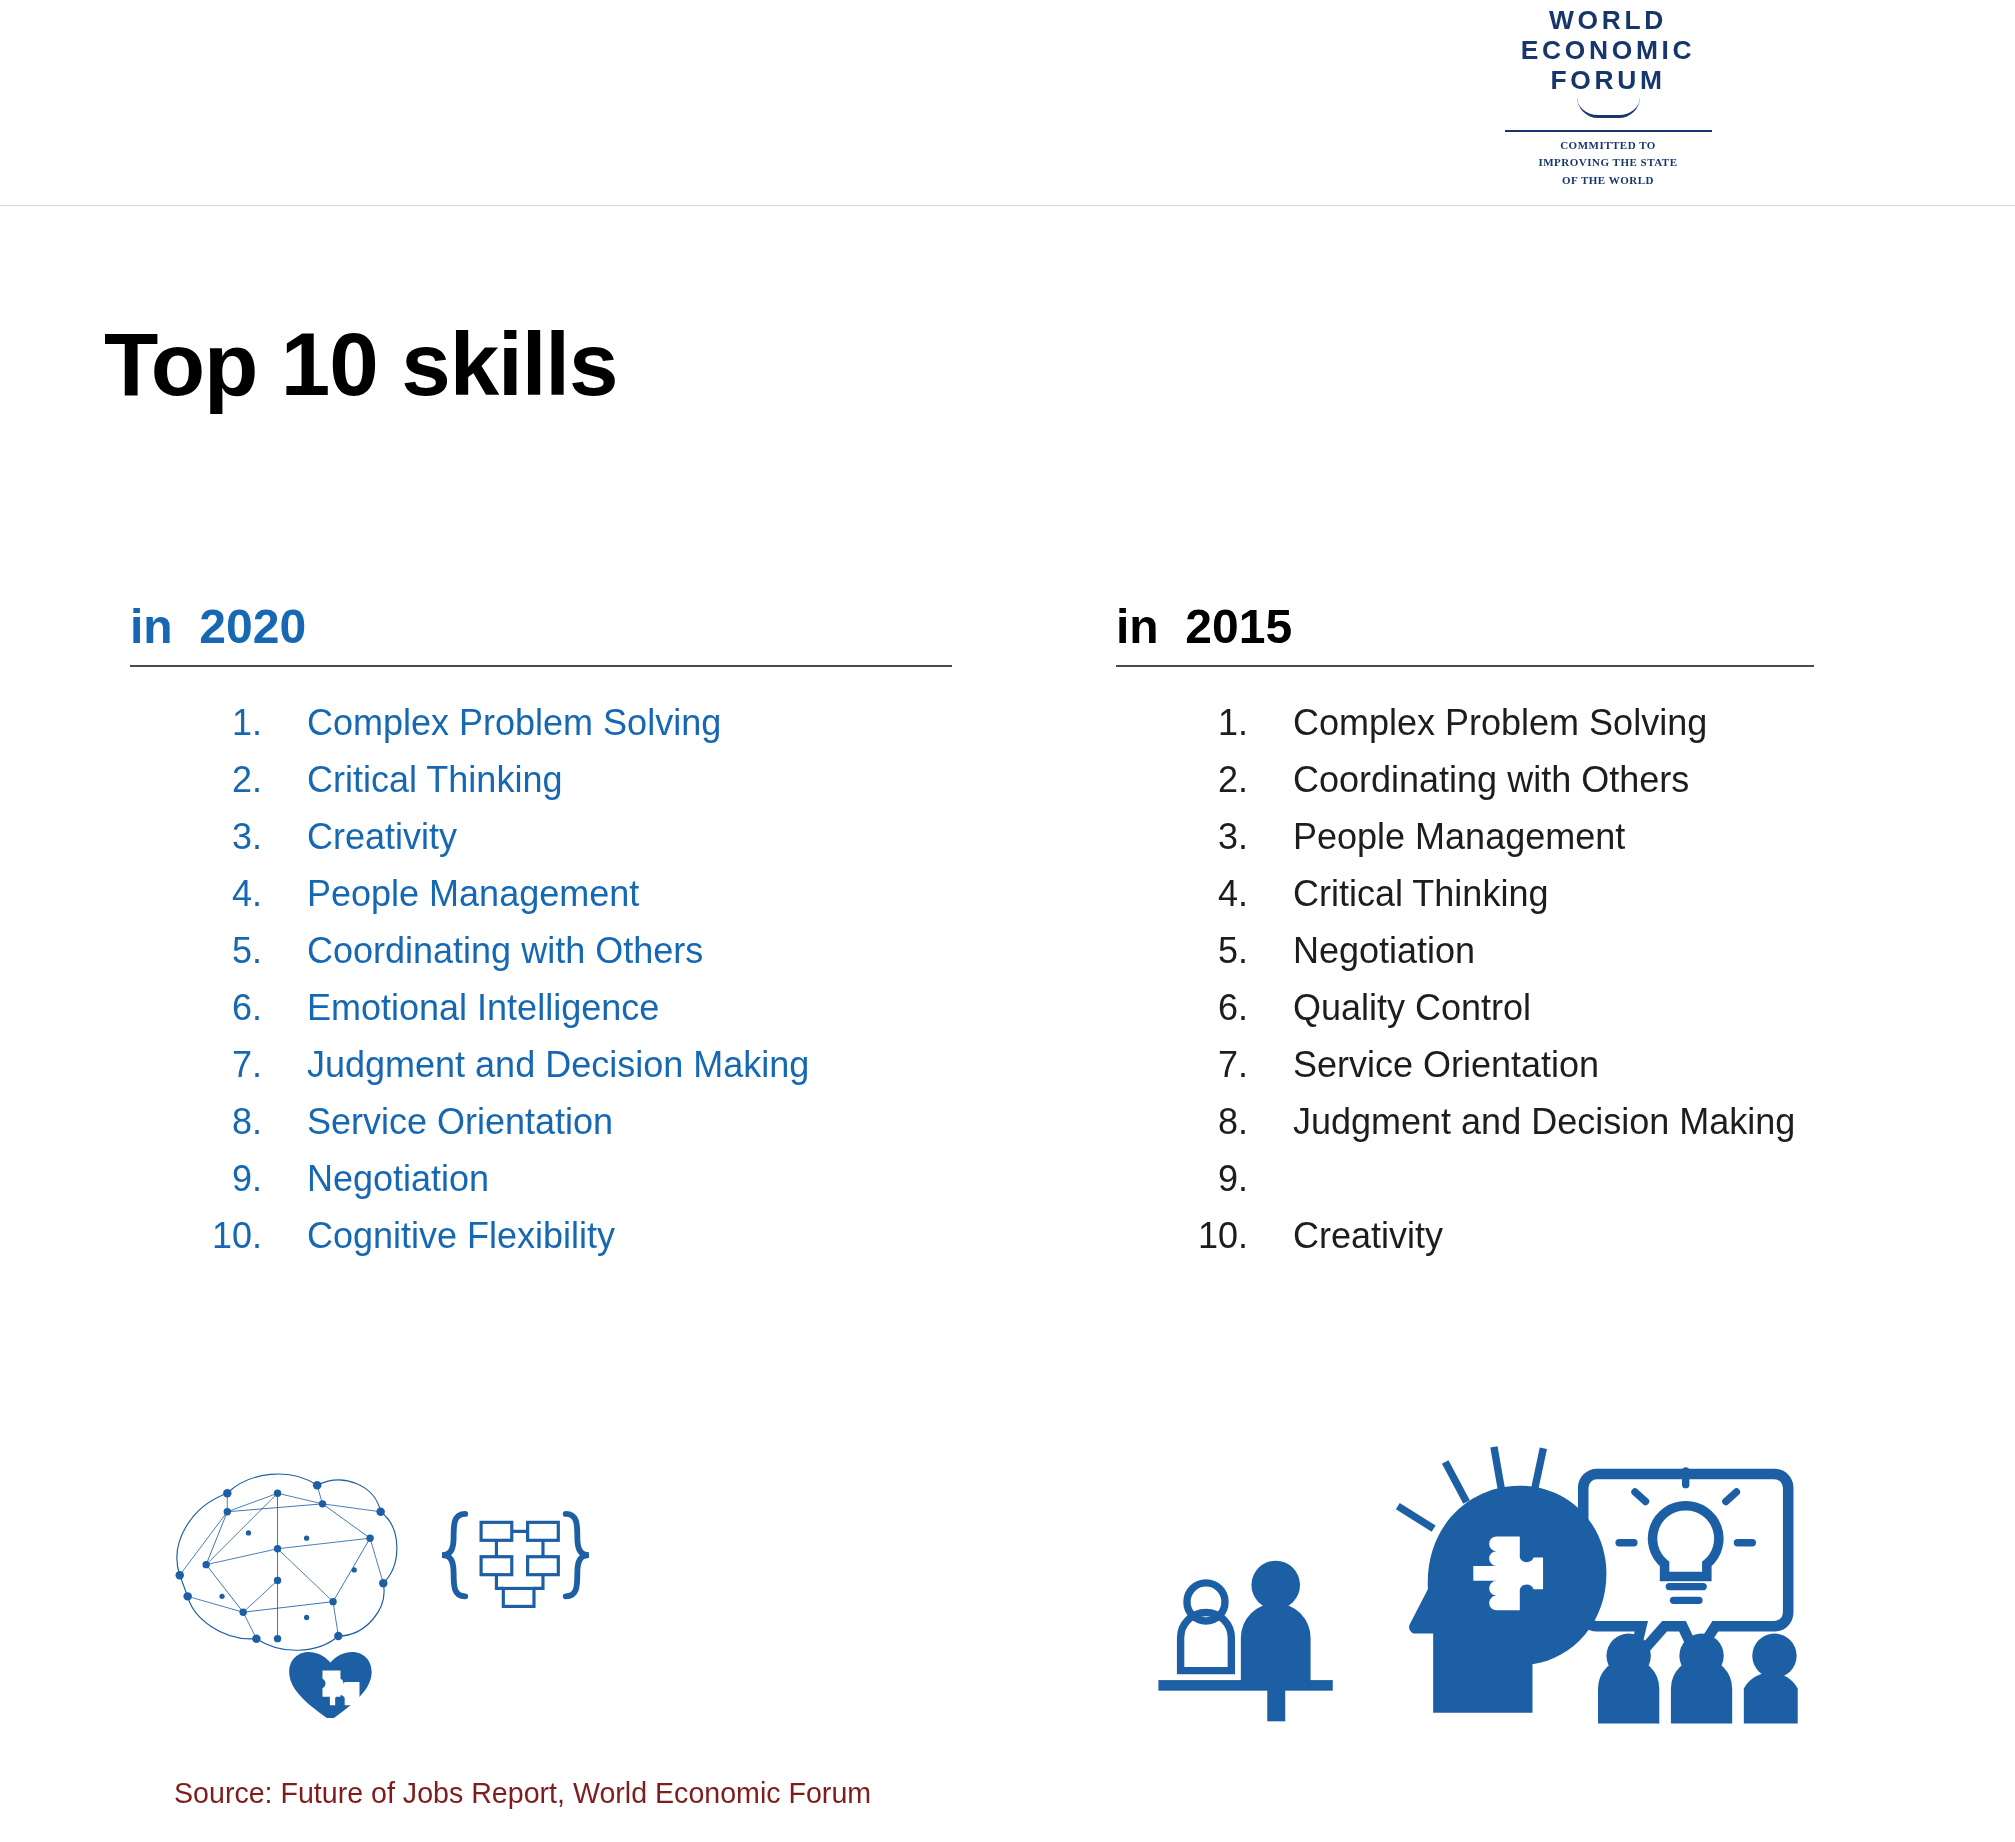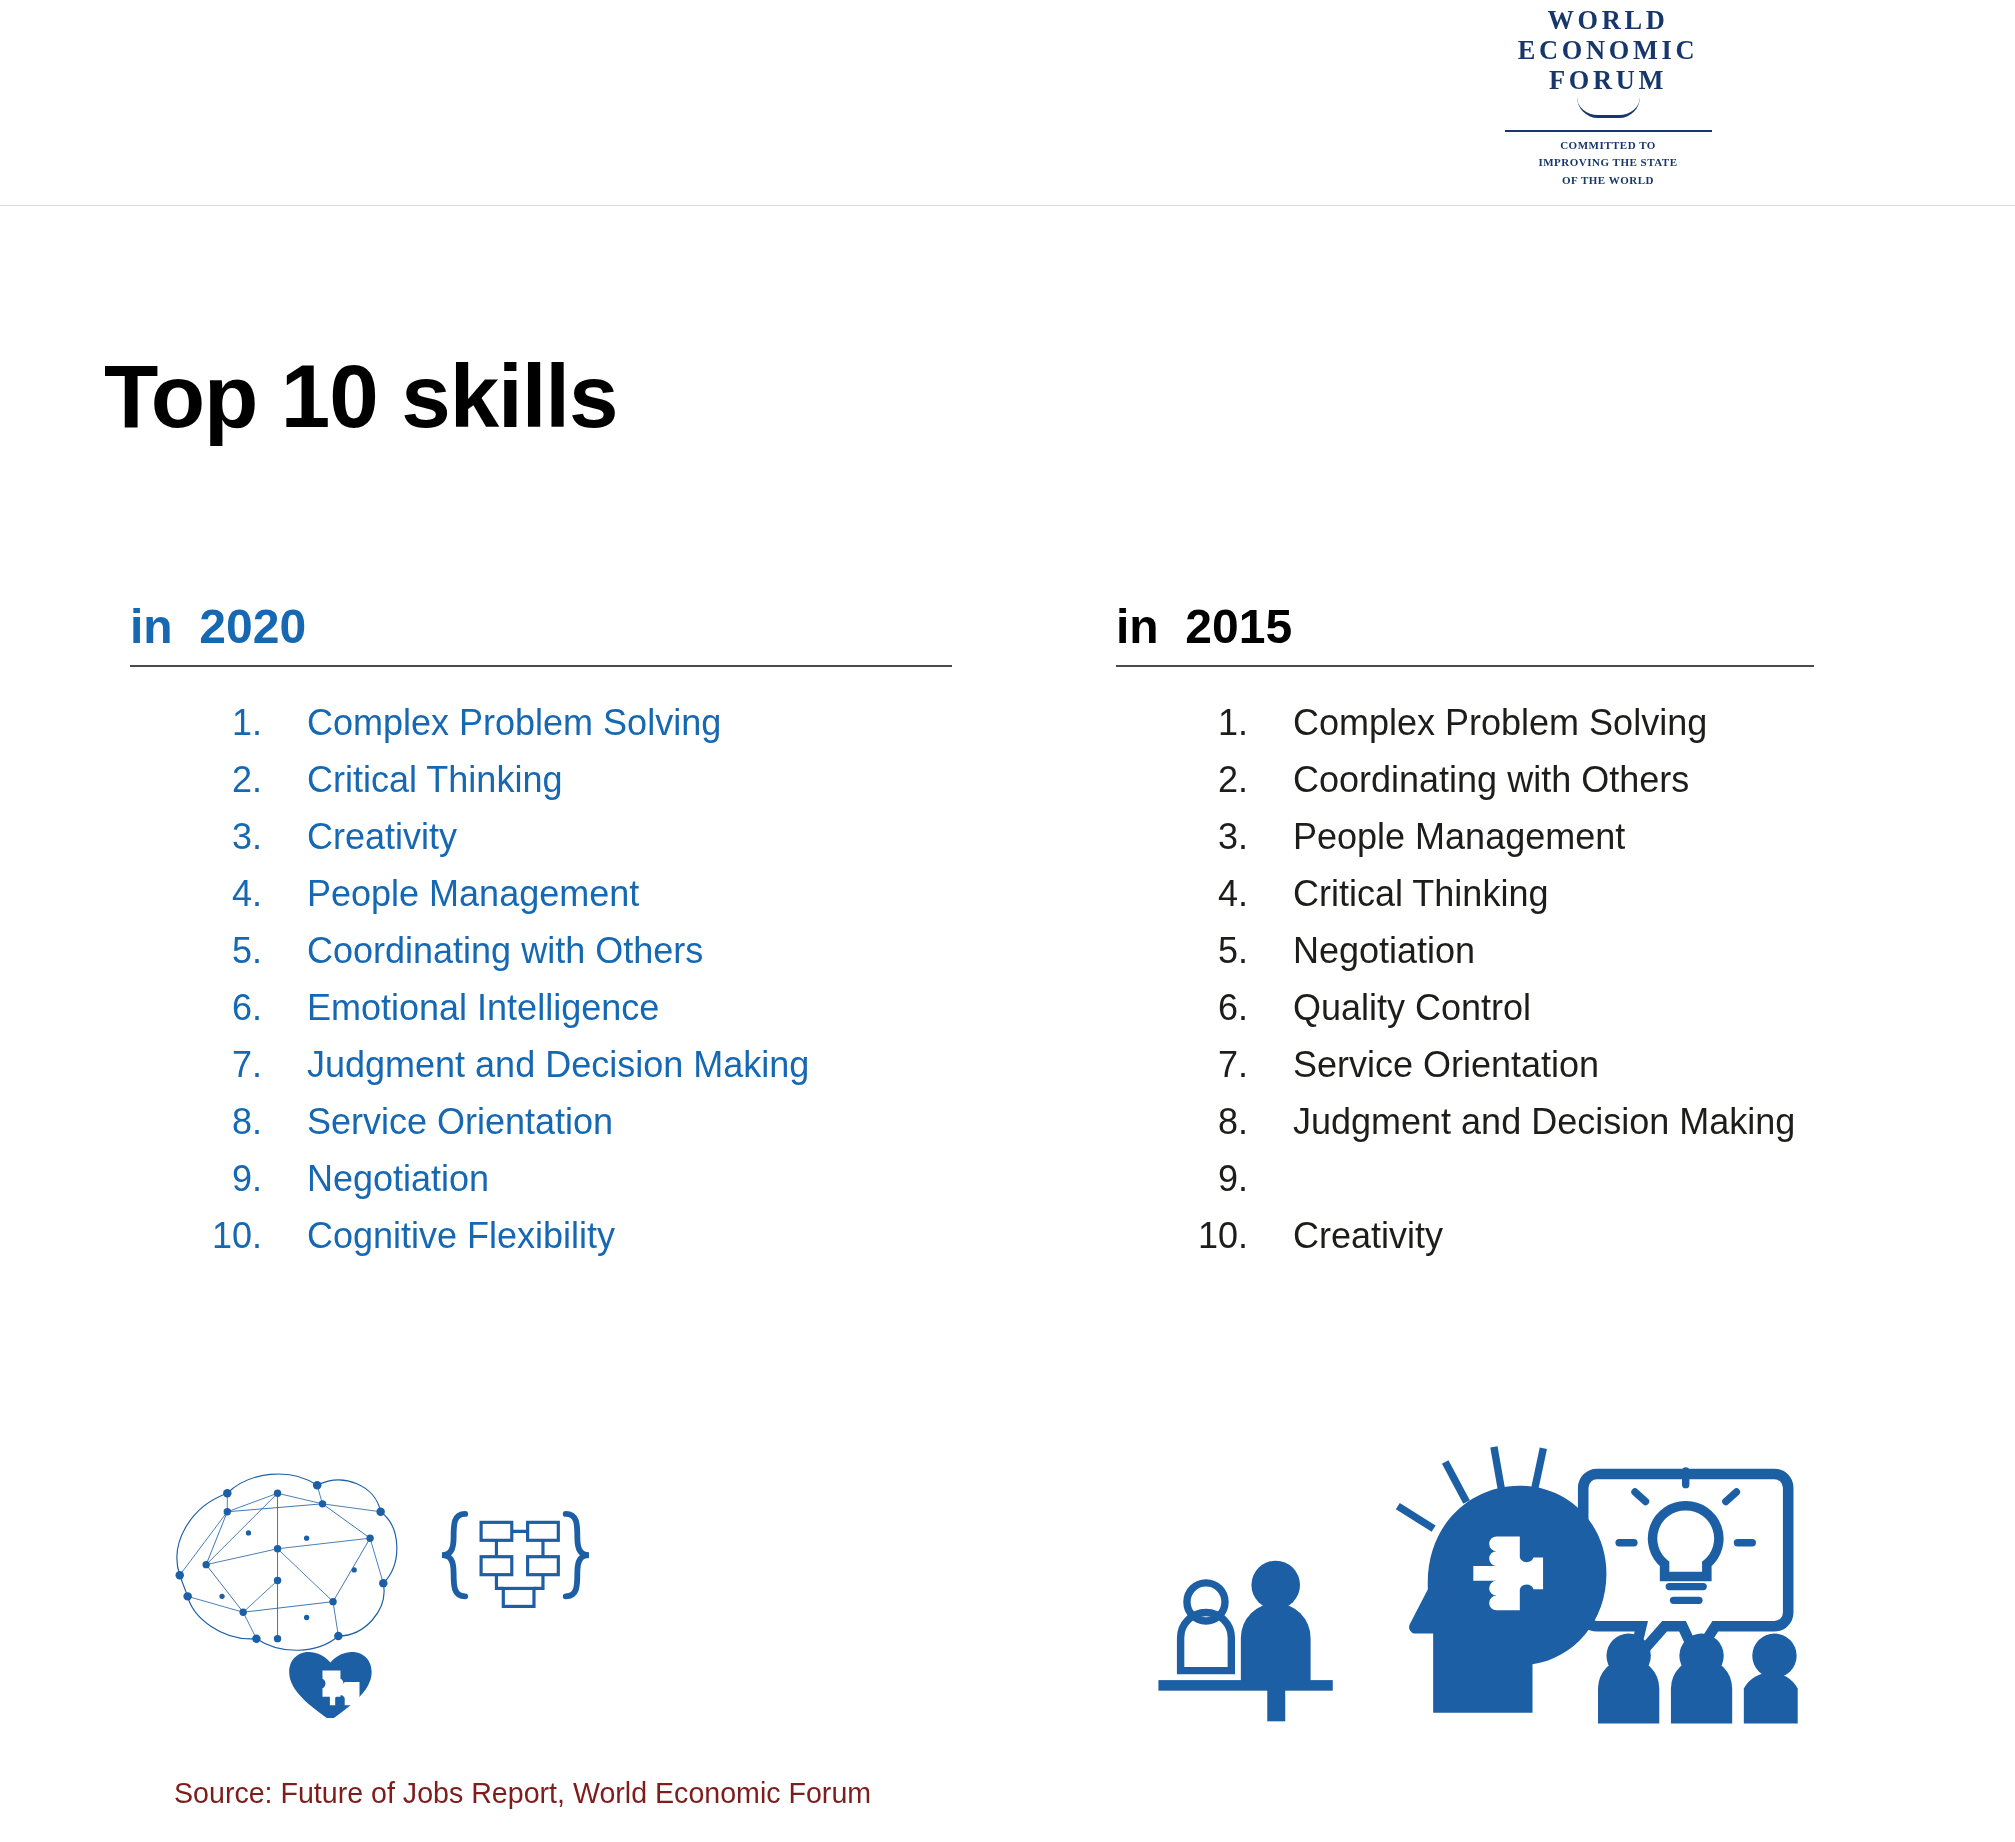--- a/index.html
+++ b/index.html
@@ -28,21 +28,21 @@
   }
   .wef-logo {
     position: absolute;
     right: 296px;
     top: 5.3px;
     width: 222px;
     text-align: center;
     color: #123f7a;
   }
   .wef-logo .l1, .wef-logo .l2, .wef-logo .l3 {
-    font-family: Liberation Serif, serif;
+    font-family: Liberation Sans, sans-serif;
     font-weight: 700;
     letter-spacing: 3.7px;
     font-size: 26.4px;
     line-height: 30px;
     color: #17366b;
   }
   .wef-swoosh {
     margin: 2.1px auto 0 auto;
     width: 63px;
     height: 18px;
@@ -67,21 +67,20 @@
   
   .page-title {
     position: absolute;
     left: 104px;
     top: 317px;
     font-size: 89px;
     font-weight: 700;
     letter-spacing: -1.1px;
     color: #000000;
     line-height: 95px;
-    margin-top: 32px;
   }
 
   
   .col {
     position: absolute;
     top: 579px;
     width: 825px;
     margin-top: 20px;
   }
   .col-2020 { left: 130px; }

